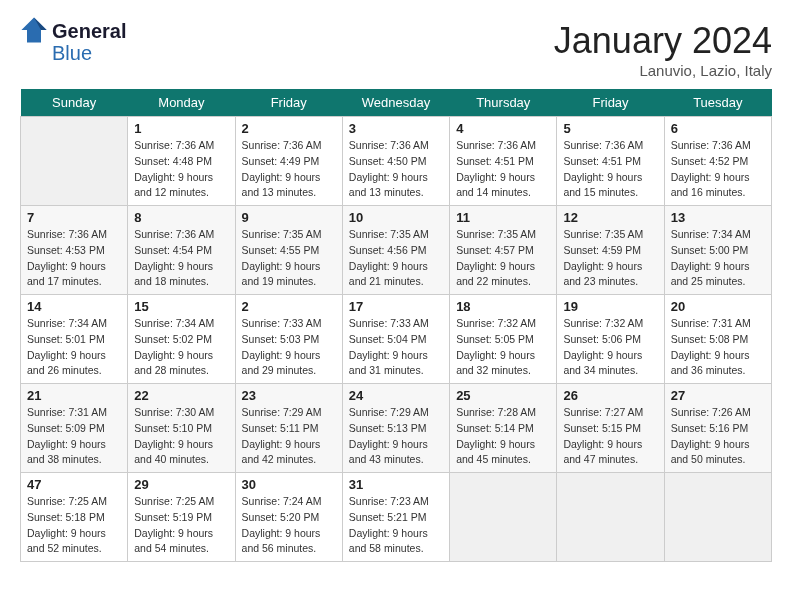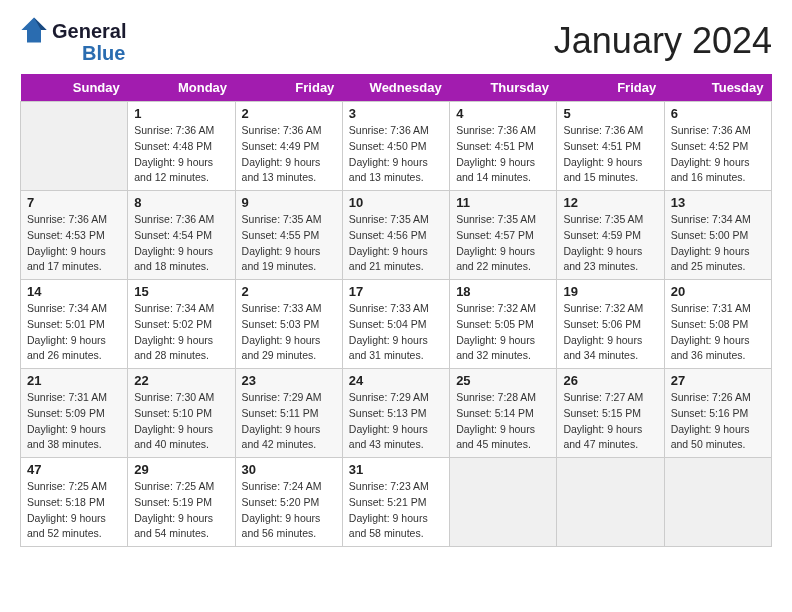--- a/index.html
+++ b/index.html
@@ -37,26 +37,26 @@
     .location {
       font-size: 15px;
       color: #555;
     }
     table {
       width: 100%;
       border-collapse: collapse;
       font-size: 11px;
     }
     thead tr th {
-      background-color: #a21caf;
+      background-color: #0f766e;
       color: #fff;
       padding: 6px 8px;
-      text-align: right;
+      text-align: center;
       font-size: 13px;
-      font-weight: bold;
+      font-weight: normal;
     }
     tbody tr td {
       border: 1px solid #ccc;
       vertical-align: top;
       padding: 4px 6px;
       height: 80px;
       width: 14.28%;
       background: #fff;
     }
     tbody tr:nth-child(even) td {
@@ -81,25 +81,26 @@
 <body>
 
 <div class="header">
   <div class="logo">
     <svg class="logo-icon" viewBox="0 0 40 40">
       <polygon points="20,2 38,20 30,20 30,38 10,38 10,20 2,20" fill="#2a6cb0"></polygon>
       <polygon points="20,2 38,20 30,20" fill="#1a4a80"></polygon>
     </svg>
     <div>
       <div style="font-size:20px;font-weight:bold;color:#1a1a2e;line-height:1.1;">General</div>
-      <div style="font-size:20px;font-weight:bold;color:#2a6cb0;line-height:1.1;margin-left:30px;">Blue</div>
+      <div style="font-size:20px;font-weight:normal;color:#2a6cb0;line-height:1.1;">Blue</div>
     </div>
   </div>
   <div class="title-section">
     <div class="month-title">January 2024</div>
+    <div class="location">Lanuvio, Lazio, Italy</div>
   </div>
 </div>
 
 <table>
   <thead>
     <tr>
     <th>Sunday</th>
         <th>Monday</th>
         <th>Friday</th>
         <th>Wednesday</th>

